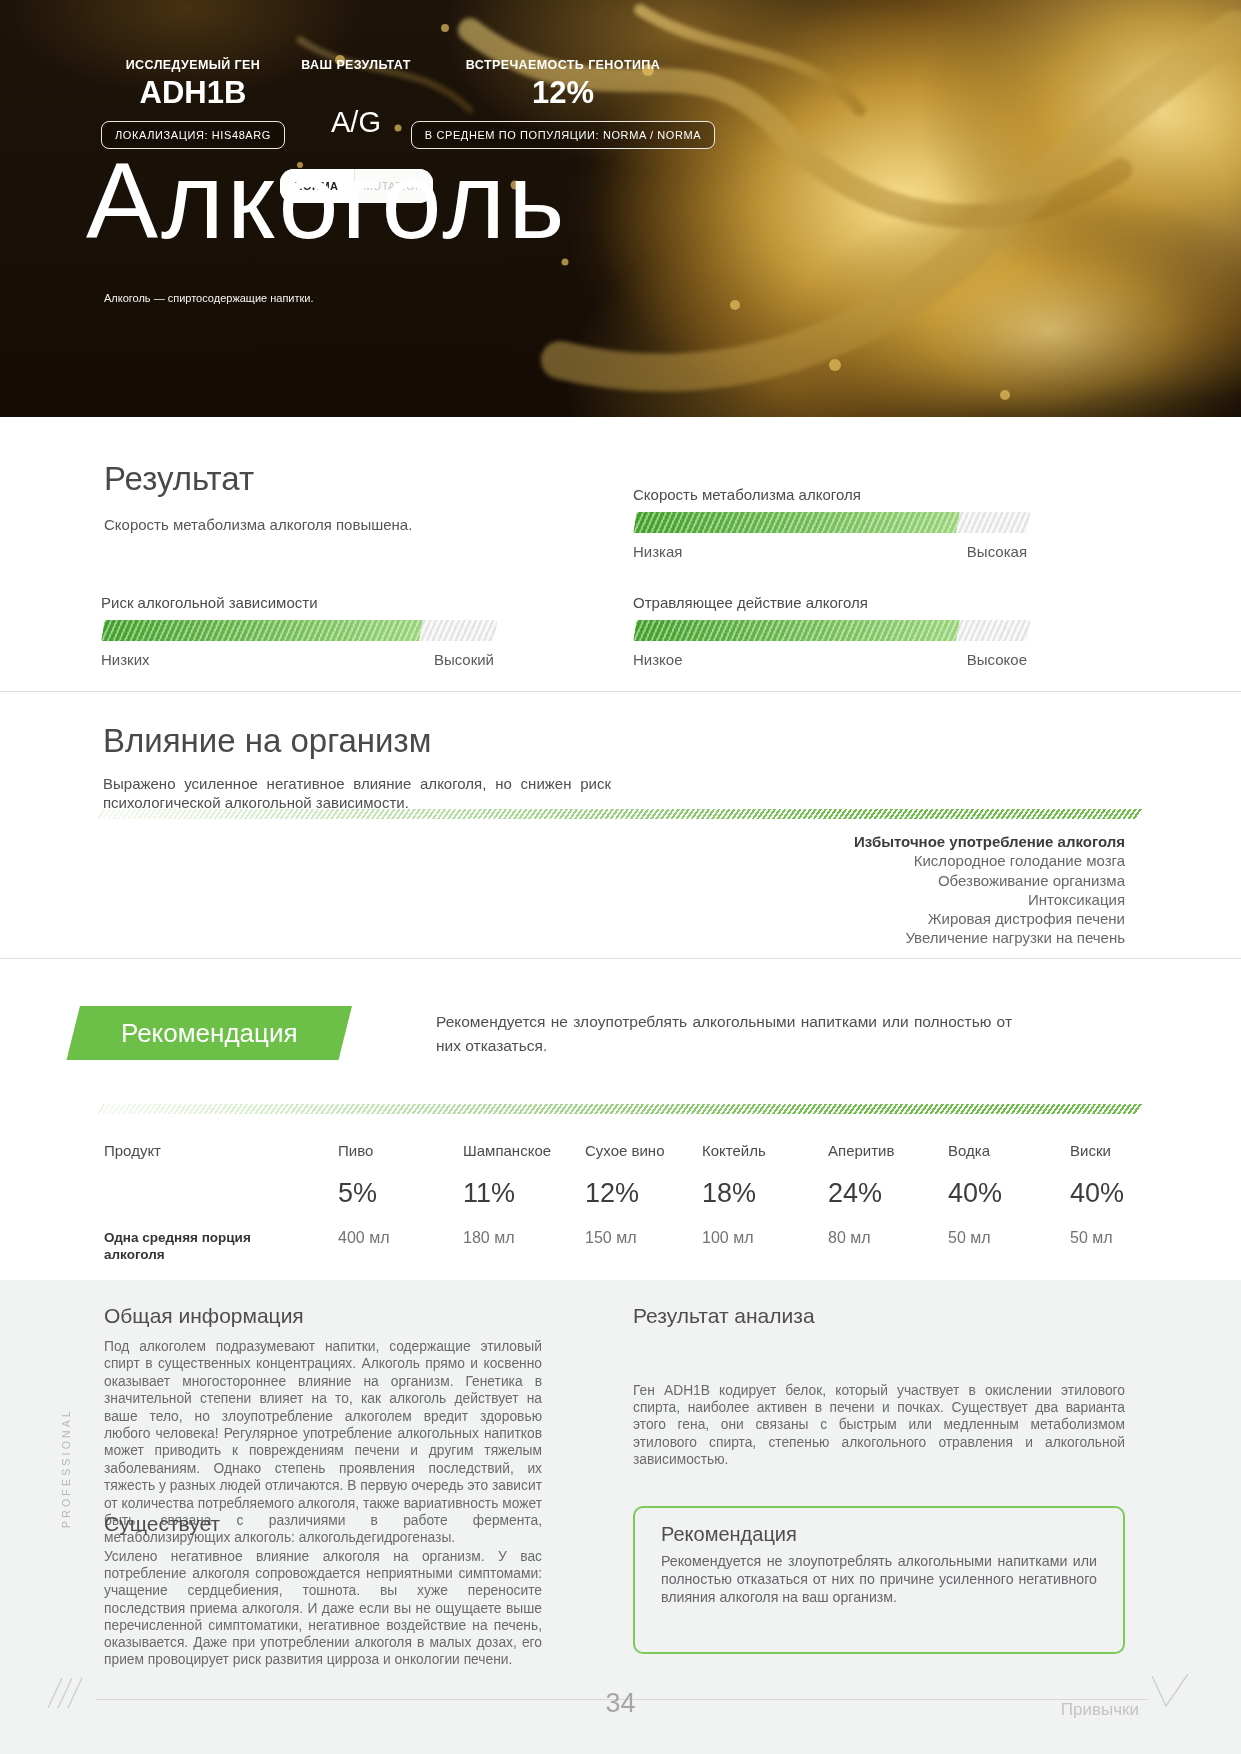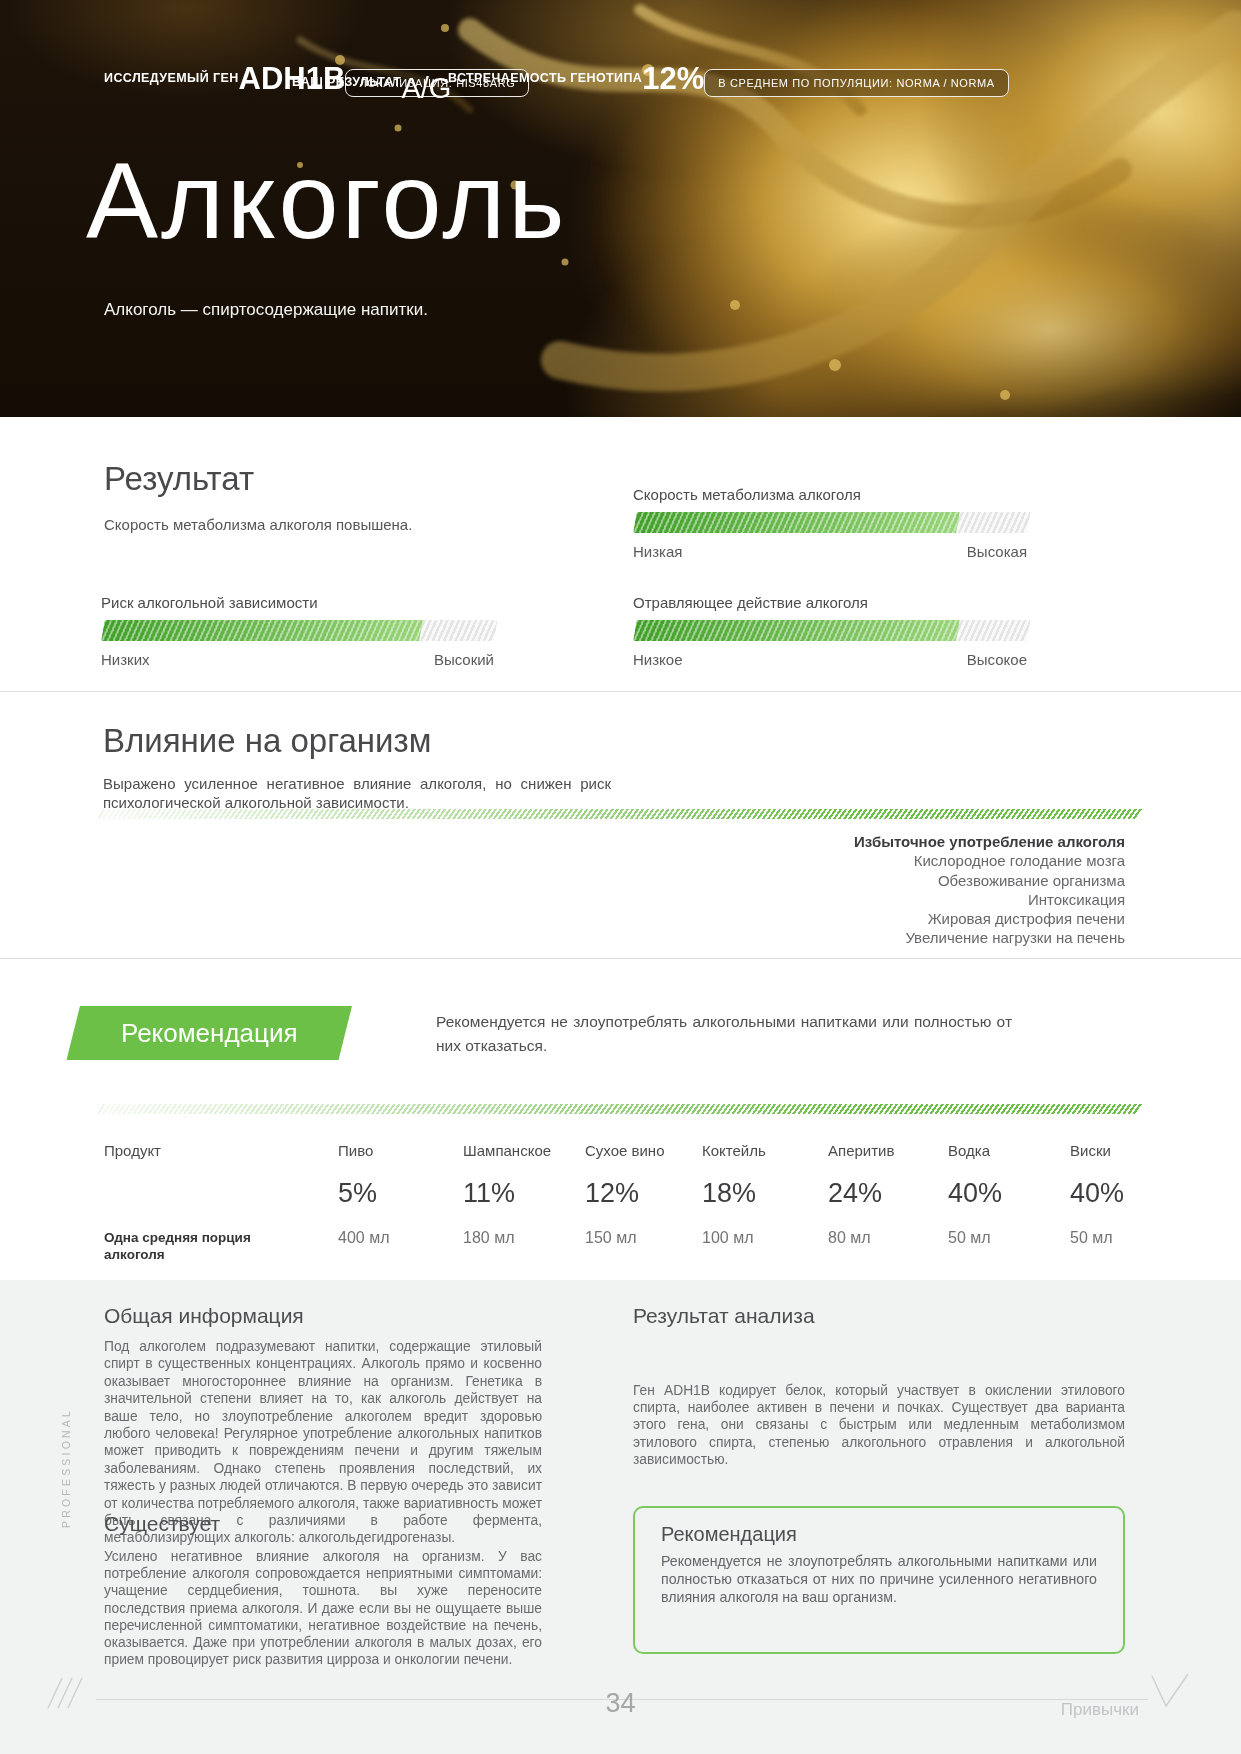--- a/index.html
+++ b/index.html
@@ -8,37 +8,37 @@
 
   
   .hero{position:absolute;left:0;top:0;width:1241px;height:417px;overflow:hidden;background:
     radial-gradient(420px 300px at 72% 52%, rgba(235,192,92,.95), rgba(180,125,35,.55) 45%, rgba(120,80,20,.12) 70%, rgba(0,0,0,0) 78%),
     radial-gradient(520px 360px at 94% 30%, rgba(244,210,115,.95), rgba(175,120,32,.45) 55%, rgba(0,0,0,0) 76%),
     radial-gradient(340px 200px at 55% 8%, rgba(205,155,55,.55), rgba(0,0,0,0) 70%),
     radial-gradient(300px 220px at 63% 92%, rgba(200,148,48,.5), rgba(0,0,0,0) 72%),
     radial-gradient(240px 120px at 15% 2%, rgba(170,120,40,.3), rgba(0,0,0,0) 75%),
     linear-gradient(180deg,#1d1309,#150d05);}
   .hero svg{position:absolute;left:0;top:0;}
-  .hcol{position:absolute;top:58px;display:flex;flex-direction:row;align-items:center;color:#fff;}
+  .hcol{position:absolute;top:58px;display:flex;flex-direction:column;align-items:center;color:#fff;}
   .hc1{left:104px;width:178px;}
-  .hc2{left:292px;width:152px;}
+  .hc2{left:280px;width:152px;gap:20px;}
   .hc3{left:448px;width:230px;}
   .hlabel{font-size:12.5px;font-weight:bold;letter-spacing:.4px;white-space:nowrap;}
   .hvalue{font-size:31px;font-weight:bold;margin-top:3px;}
   .hvalue.light{font-weight:400;font-size:29px;margin-top:14px;}
   .hbadge{margin-top:10px;font-size:11px;letter-spacing:.6px;border:1px solid #eceae6;border-radius:8px;
           padding:7px 13px;background:rgba(15,9,4,.35);white-space:nowrap;}
   .pill{margin-top:10px;display:flex;height:34px;border-radius:14px;overflow:hidden;background:#fff;}
   .pill .on{width:74px;display:flex;align-items:center;justify-content:center;color:#23231f;
             background:#fff;font-size:11px;font-weight:bold;letter-spacing:.5px;}
   .pill .off{width:78px;display:flex;align-items:center;justify-content:center;color:#c6c6c2;
              background:#fbfbfa;border-left:1px solid #e4e4e2;font-size:11px;letter-spacing:.5px;}
   .title{position:absolute;left:86px;top:142px;margin:0;font-size:108px;font-weight:200;
          color:#ffffff;letter-spacing:3px;line-height:1.1;}
-  .subtitle{position:absolute;left:104px;top:300px;margin:0;font-size:17px;font-weight:300;color:#f6f6f4;}
+  .subtitle{position:absolute;left:104px;top:292px;margin:0;font-size:11px;font-weight:300;color:#f6f6f4;}
 
   
   .sec{position:absolute;margin:0;font-size:33px;font-weight:300;color:#49494b;}
   #res-title{left:104px;top:460px;}
   .res-summary{position:absolute;left:104px;top:516px;font-size:15px;color:#565658;}
 
   .bargroup{position:absolute;}
   .bg-a{left:633px;top:486px;width:394px;}
   .bg-b{left:101px;top:594px;width:393px;}
   .bg-c{left:633px;top:594px;width:394px;}

